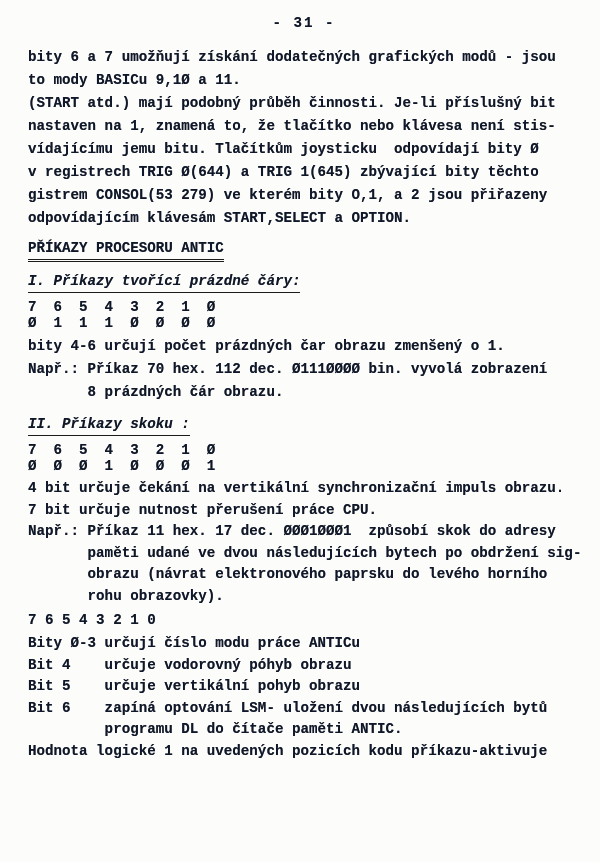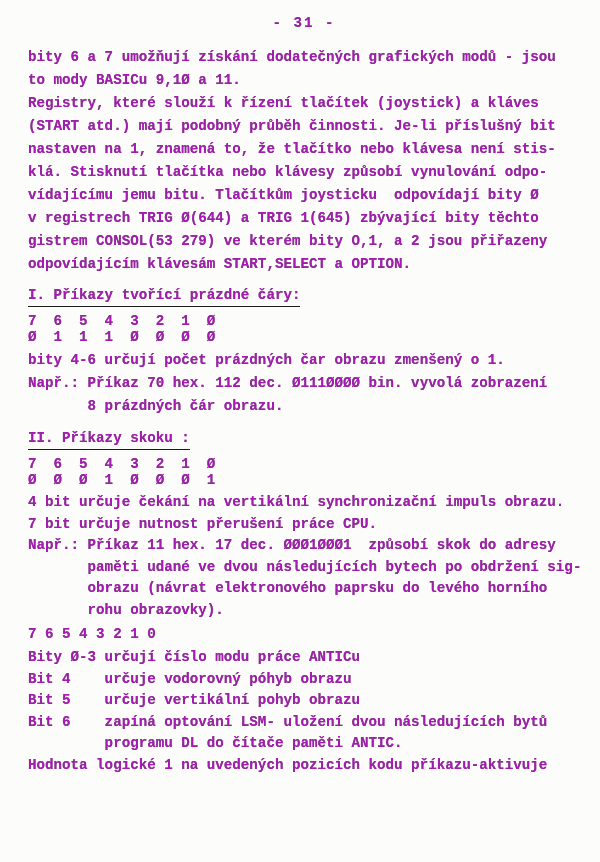--- a/index.html
+++ b/index.html
@@ -6,21 +6,21 @@
     margin: 0;
     padding: 0;
     background: #e8e8e6;
   }
   .page {
     position: relative;
     width: 600px;
     height: 862px;
     margin: 0 auto;
     background: #fcfcfa;
-    color: #a21caf;
+    color: #0f172a;
     font-family: "Liberation Mono", "DejaVu Sans Mono", monospace;
     font-weight: 700;
     font-size: 14.2px;
     overflow: hidden;
     box-sizing: border-box;
     padding: 14px 20px 0 28px;
     text-shadow: 0 0 0.5px rgba(20,20,20,0.55);
   }
   .page-number {
     text-align: center;
@@ -36,20 +36,21 @@
     margin-top: 8px;
     line-height: 20px;
   }
   .main-heading span {
     display: inline-block;
     border-bottom: 3px double #1b1b1b;
     padding-bottom: 1px;
   }
   .section-heading {
     line-height: 20px;
+    font-style: italic;
   }
   .section-heading span {
     display: inline-block;
     border-bottom: 1.5px solid #1b1b1b;
     padding-bottom: 1px;
   }
   .bit-rows { margin-top: 6px; }
   .bit-row {
     white-space: pre;
     line-height: 16px;
@@ -65,30 +66,31 @@
 </head>
 <body>
 
 <div class="page">
 
   <div class="page-number">- 31 -</div>
 
   <div class="intro">
     <div class="line">bity 6 a 7 umožňují získání dodatečných grafických modů - jsou</div>
     <div class="line">to mody BASICu 9,1Ø a 11.</div>
-    <div class="line">Registry, které slouží k řízení tlačítek (joystick) a kláves</div>
     <div class="line">(START atd.) mají podobný průběh činnosti. Je-li příslušný bit</div>
     <div class="line">nastaven na 1, znamená to, že tlačítko nebo klávesa není stis-</div>
-    <div class="line">klá. Stisknutí tlačítka nebo klávesy způsobí vynulování odpo-</div>
     <div class="line">vídajícímu jemu bitu. Tlačítkům joysticku  odpovídají bity Ø</div>
     <div class="line">v registrech TRIG Ø(644) a TRIG 1(645) zbývající bity těchto</div>
     <div class="line">gistrem CONSOL(53 279) ve kterém bity O,1, a 2 jsou přiřazeny</div>
     <div class="line">odpovídajícím klávesám START,SELECT a OPTION.</div>
   </div>
 
+  <div class="main-heading">
+    <span>PŘÍKAZY PROCESORU ANTIC</span>
+  </div>
 
   <div class="section" id="section-1">
     <div class="section-heading">
       <span>I. Příkazy tvořící prázdné čáry:</span>
     </div>
     <div class="bit-rows">
       <div class="bit-row">7  6  5  4  3  2  1  Ø</div>
       <div class="bit-row">Ø  1  1  1  Ø  Ø  Ø  Ø</div>
     </div>
     <div class="section-lines">

